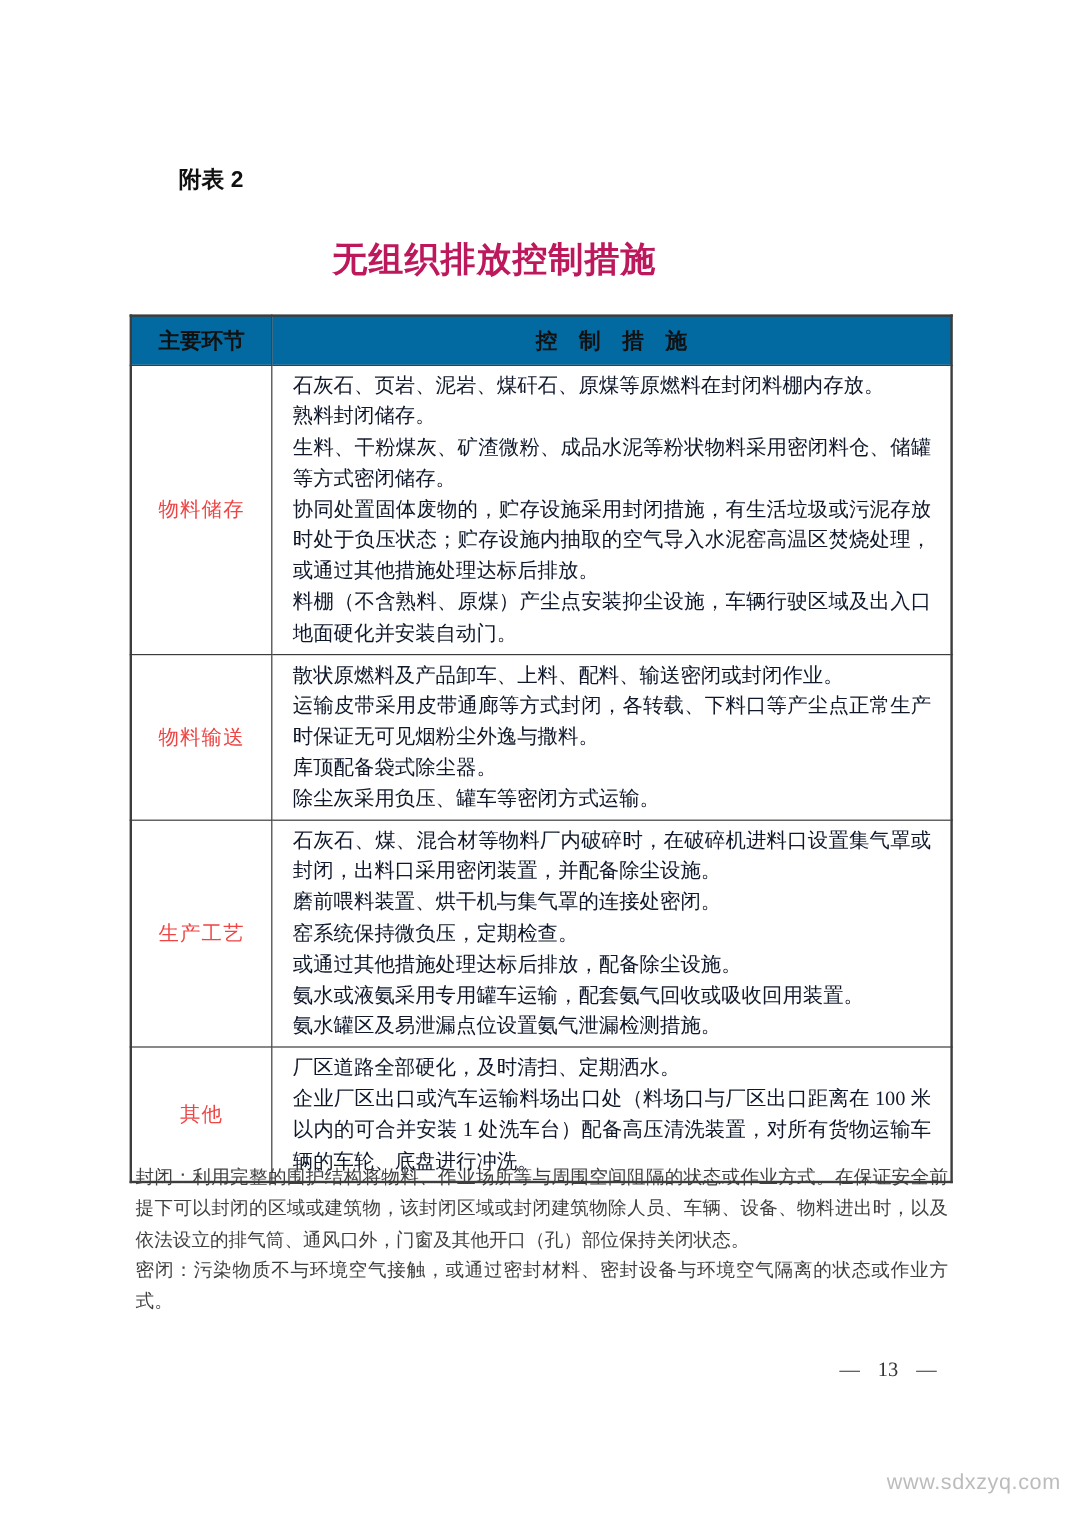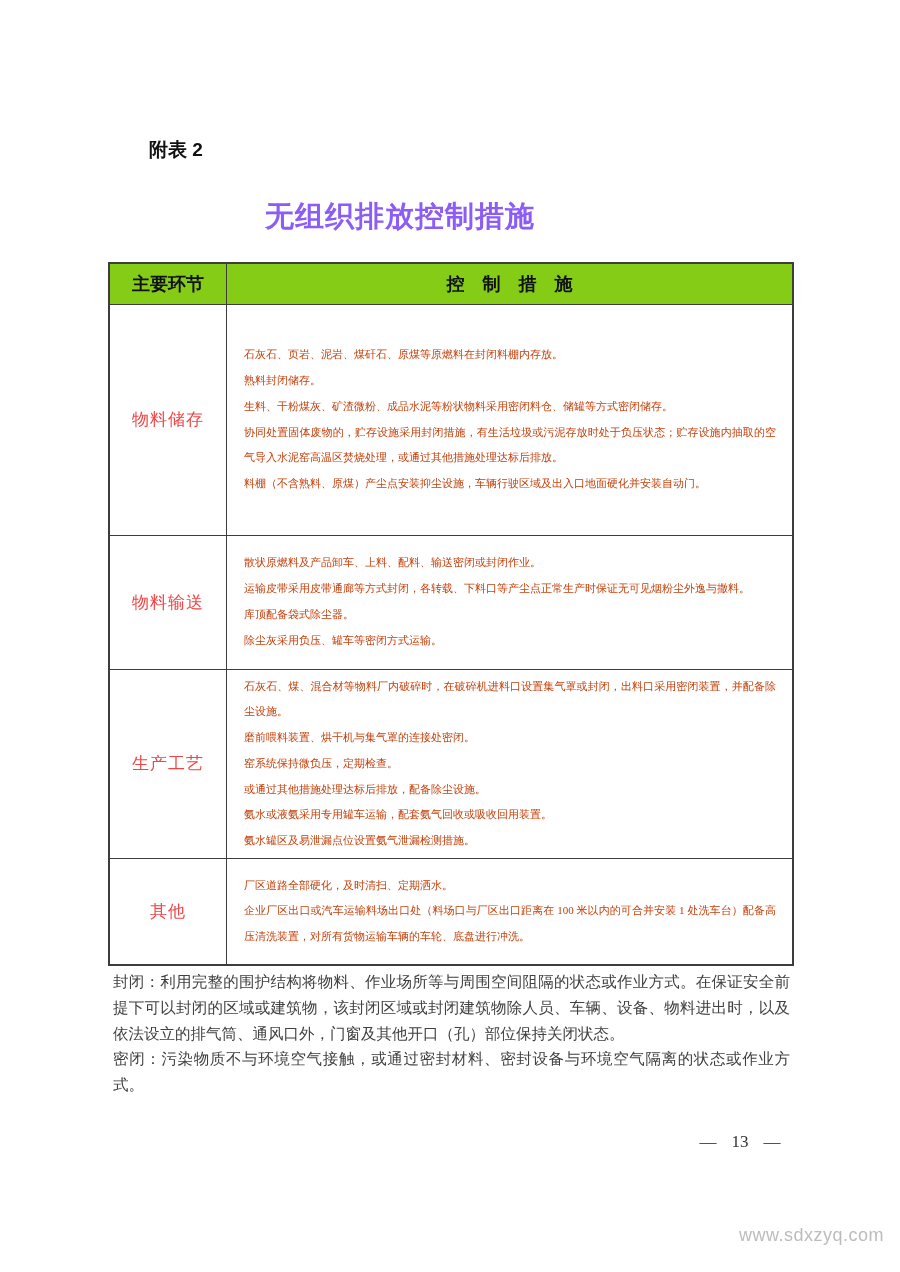--- a/index.html
+++ b/index.html
@@ -10,55 +10,55 @@
     font-family:"Liberation Serif",serif;
     color:#1e1e1e;
     overflow:hidden;
   }
   .appendix{
     position:absolute;left:113px;top:137px;
     font-family:"Liberation Sans",sans-serif;
     font-weight:bold;font-size:19px;color:#111;margin-left:36px;
   }
   .title{
-    position:absolute;left:0;top:197px;width:800px;margin:0;
+    position:absolute;left:12px;top:197px;width:800px;margin:0;
     text-align:center;
     font-family:"Liberation Sans",sans-serif;
-    font-weight:bold;font-size:29px;letter-spacing:1px;color:#8b5cf6;
+    font-weight:bold;font-size:29px;letter-spacing:1px;color:#be185d;
   }
   table.measures-table{
     position:absolute;left:108px;top:262px;
     width:686px;
     border-collapse:collapse;table-layout:fixed;
     border:2px solid #3d3d3d;
   }
   .measures-table th,.measures-table td{
     border:1px solid #3d3d3d;
   }
   .measures-table th.col-stage{width:114px;}
   .measures-table thead tr{height:41px;}
   .measures-table thead th{
     font-family:"Liberation Sans",sans-serif;
     font-weight:bold;font-size:18px;color:#111;
     text-align:center;vertical-align:middle;
-    background:#84cc16;
+    background:#0369a1;
   }
   td.stage-cell{
     text-align:center;vertical-align:middle;
     font-size:17px;color:#ef4444;
     letter-spacing:1px;
     margin-left:28px;
   }
   td.measures-cell{
     vertical-align:middle;
     padding:4px 16px 4px 17px;
   }
   .measure-line{
-    font-size:11px;line-height:25.8px;
-    text-align:justify;color:#c2410c;
+    font-size:17px;line-height:25.8px;
+    text-align:justify;color:#0f172a;
   }
   tr.row-storage{height:231px;}
   tr.row-transport{height:134px;}
   tr.row-process{height:185px;}
   tr.row-other{height:106px;}
   .notes{
     position:absolute;left:113px;top:969px;width:677px;
   }
   .note-line{
     margin:0;font-size:15.5px;line-height:25.8px;

